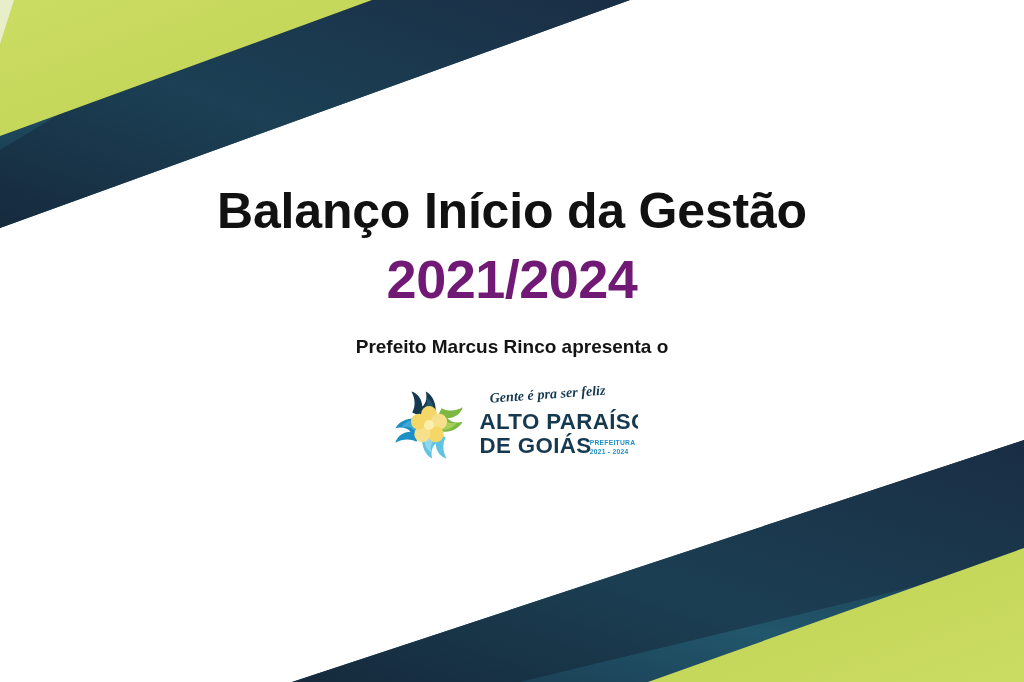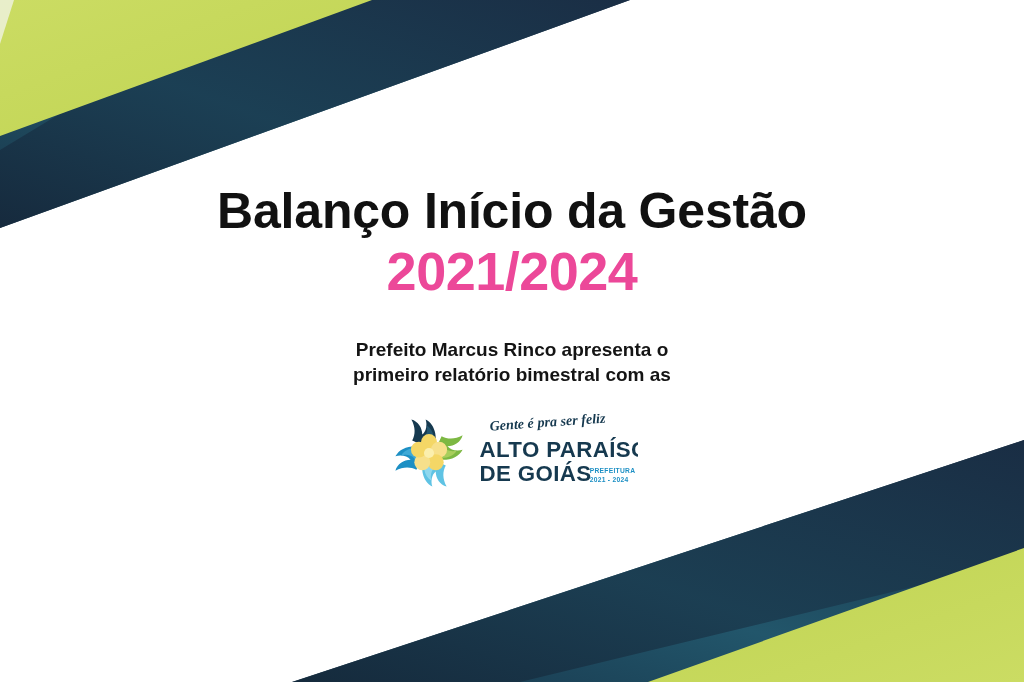--- a/index.html
+++ b/index.html
@@ -48,28 +48,28 @@
     font-size: 50px;
     font-weight: bold;
     color: #111111;
     letter-spacing: -0.2px;
     white-space: nowrap;
   }
   .title-line2 {
     display: block;
     font-size: 54px;
     font-weight: bold;
-    color: #ec4899;
-    margin-top: 8px;
+    color: #701a75;
+    margin-top: 16px;
     letter-spacing: -0.5px;
     white-space: nowrap;
   }
 
   .subtitle-block {
-    margin-top: 39px;
+    margin-top: 28px;
     text-align: center;
     font-size: 19px;
     font-weight: bold;
     color: #141414;
     line-height: 1.32;
   }
   .subtitle-line { display: block; white-space: nowrap; }
 
   
   .logo {
@@ -138,21 +138,20 @@
 
   <div class="content">
 
     <div class="title-block">
       <span class="title-line1">Balanço Início da Gestão</span>
       <span class="title-line2">2021/2024</span>
     </div>
 
     <div class="subtitle-block">
       <span class="subtitle-line">Prefeito Marcus Rinco apresenta o</span>
-      <span class="subtitle-line">primeiro relatório bimestral com as</span>
     </div>
 
     <div class="logo">
 
       <svg class="logo-mark" width="86" height="84" viewBox="0 0 100 100">
         <g transform="translate(50,50)">
 
           <g transform="rotate(180)">
             <path d="M2,-4 C-16,-12 -34,-8 -40,4 C-34,2 -26,3 -22,8
                      C-30,8 -38,13 -40,21 C-31,16 -22,16 -15,20

